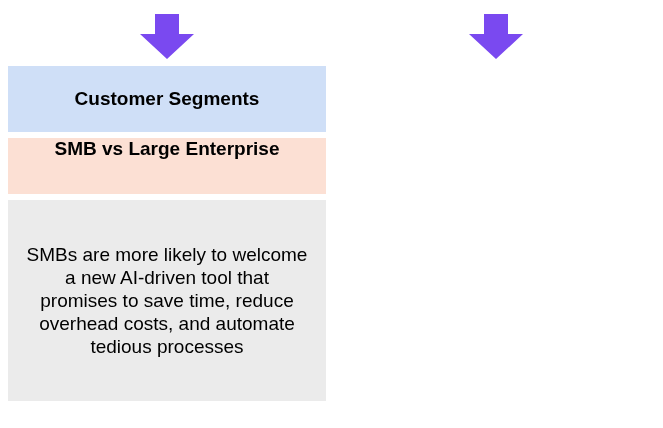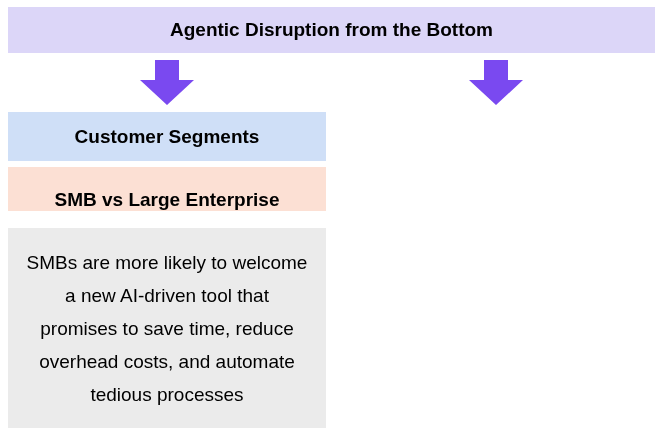--- a/index.html
+++ b/index.html
@@ -30,63 +30,60 @@
     align-items: center;
     justify-items: center;
   }
   .columns {
     display: grid;
     grid-template-columns: 1fr 1fr;
     gap: 11px;
   }
   .column { display: flex; flex-direction: column; }
   .col-header {
-    height: 49px;
+    height: 66px;
     margin-bottom: 6px;
     background: var(--header-bg, #cfdff7);
     display: flex;
     align-items: center;
     justify-content: center;
     font-size: 19px;
     font-weight: bold;
     text-align: center;
   }
   .col-subheader {
-    height: 44px;
-    margin-bottom: 17px;
+    height: 56px;
+    margin-bottom: 6px;
     background: var(--subheader-bg, #fce0d4);
     display: flex;
-    align-items: flex-end;
+    align-items: flex-start;
     justify-content: center;
     font-size: 19px;
     font-weight: bold;
     text-align: center;
   }
   .col-body {
     height: 201px;
     background: var(--body-bg, #ebebeb);
     display: flex;
     align-items: center;
     justify-content: center;
     text-align: center;
     font-size: 19px;
-    line-height: 33px;
+    line-height: 23px;
     white-space: pre-line;
     padding: 0 6px;
     box-sizing: border-box;
   }
 </style>
 </head>
 <body>
 
 <div class="canvas">
 
-  <div class="title-bar">
-    <span>Agentic Disruption from the Bottom</span>
-  </div>
 
   <div class="arrow-row">
     <svg width="54" height="45" viewBox="0 0 54 45" aria-hidden="true">
       <polygon points="15,0 39,0 39,20 54,20 27,45 0,20 15,20" fill="#7a49f0"></polygon>
     </svg>
     <svg width="54" height="45" viewBox="0 0 54 45" aria-hidden="true">
       <polygon points="15,0 39,0 39,20 54,20 27,45 0,20 15,20" fill="#7a49f0"></polygon>
     </svg>
   </div>
 

